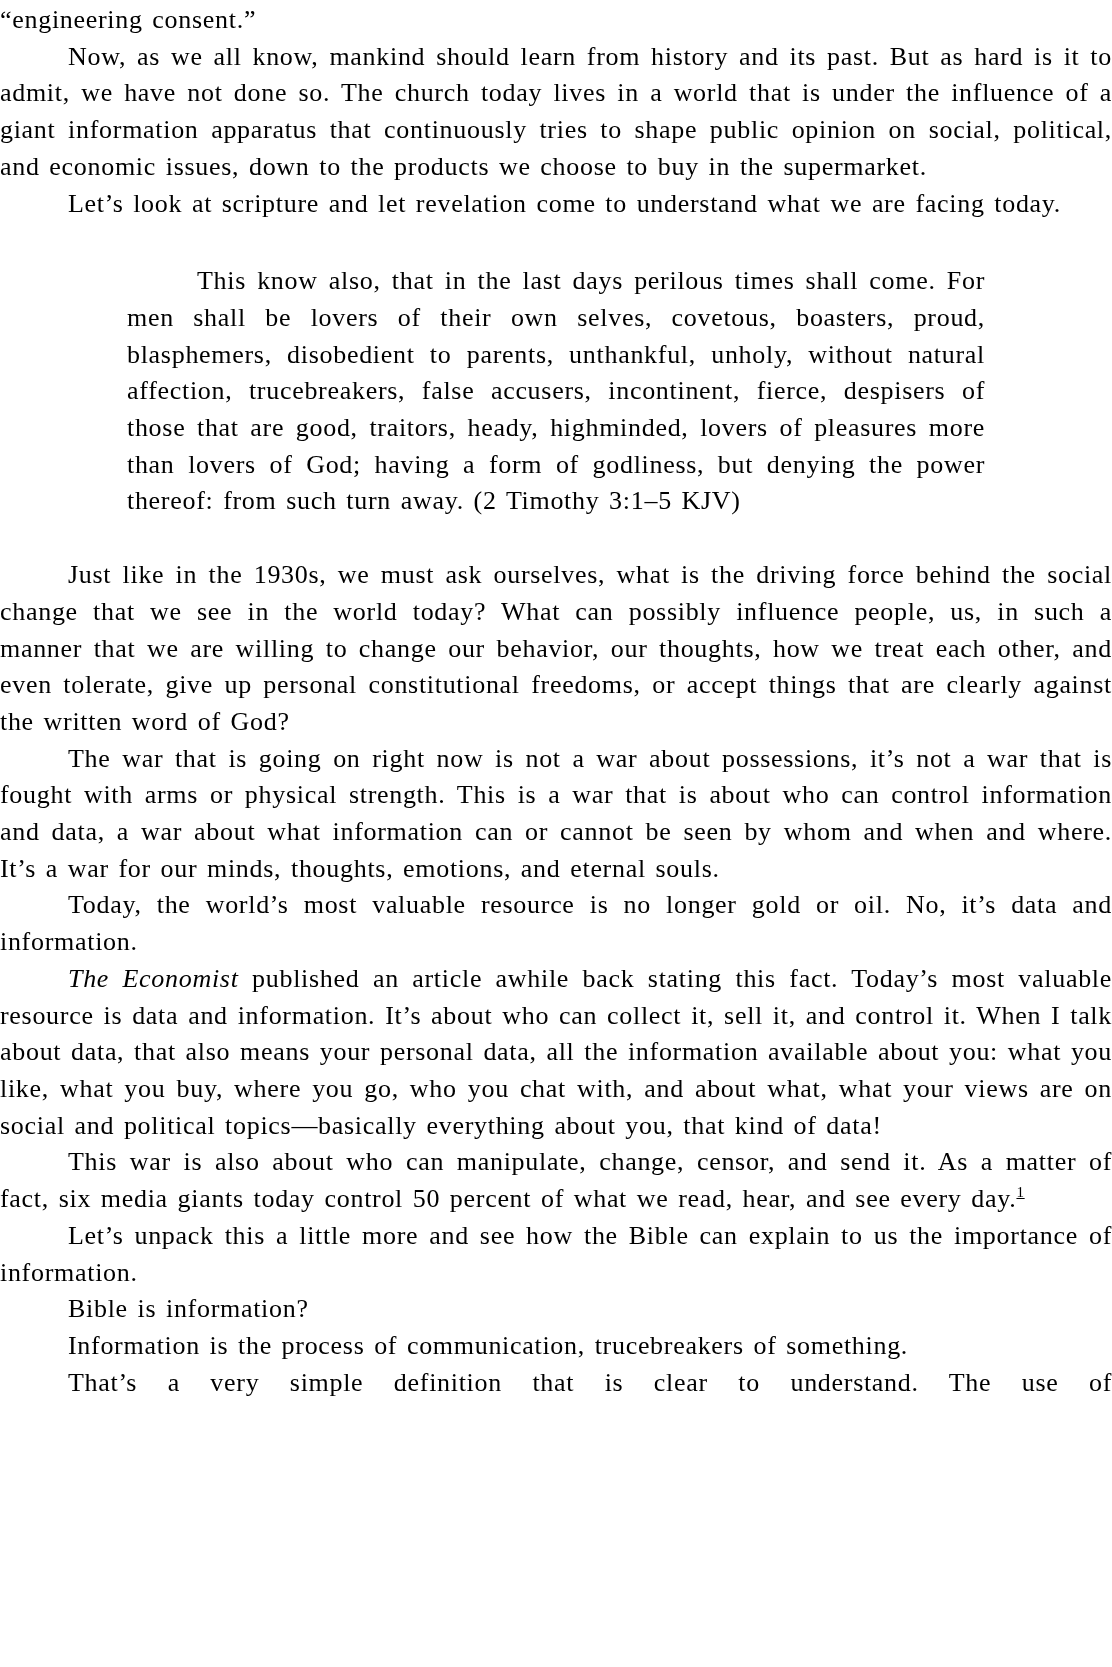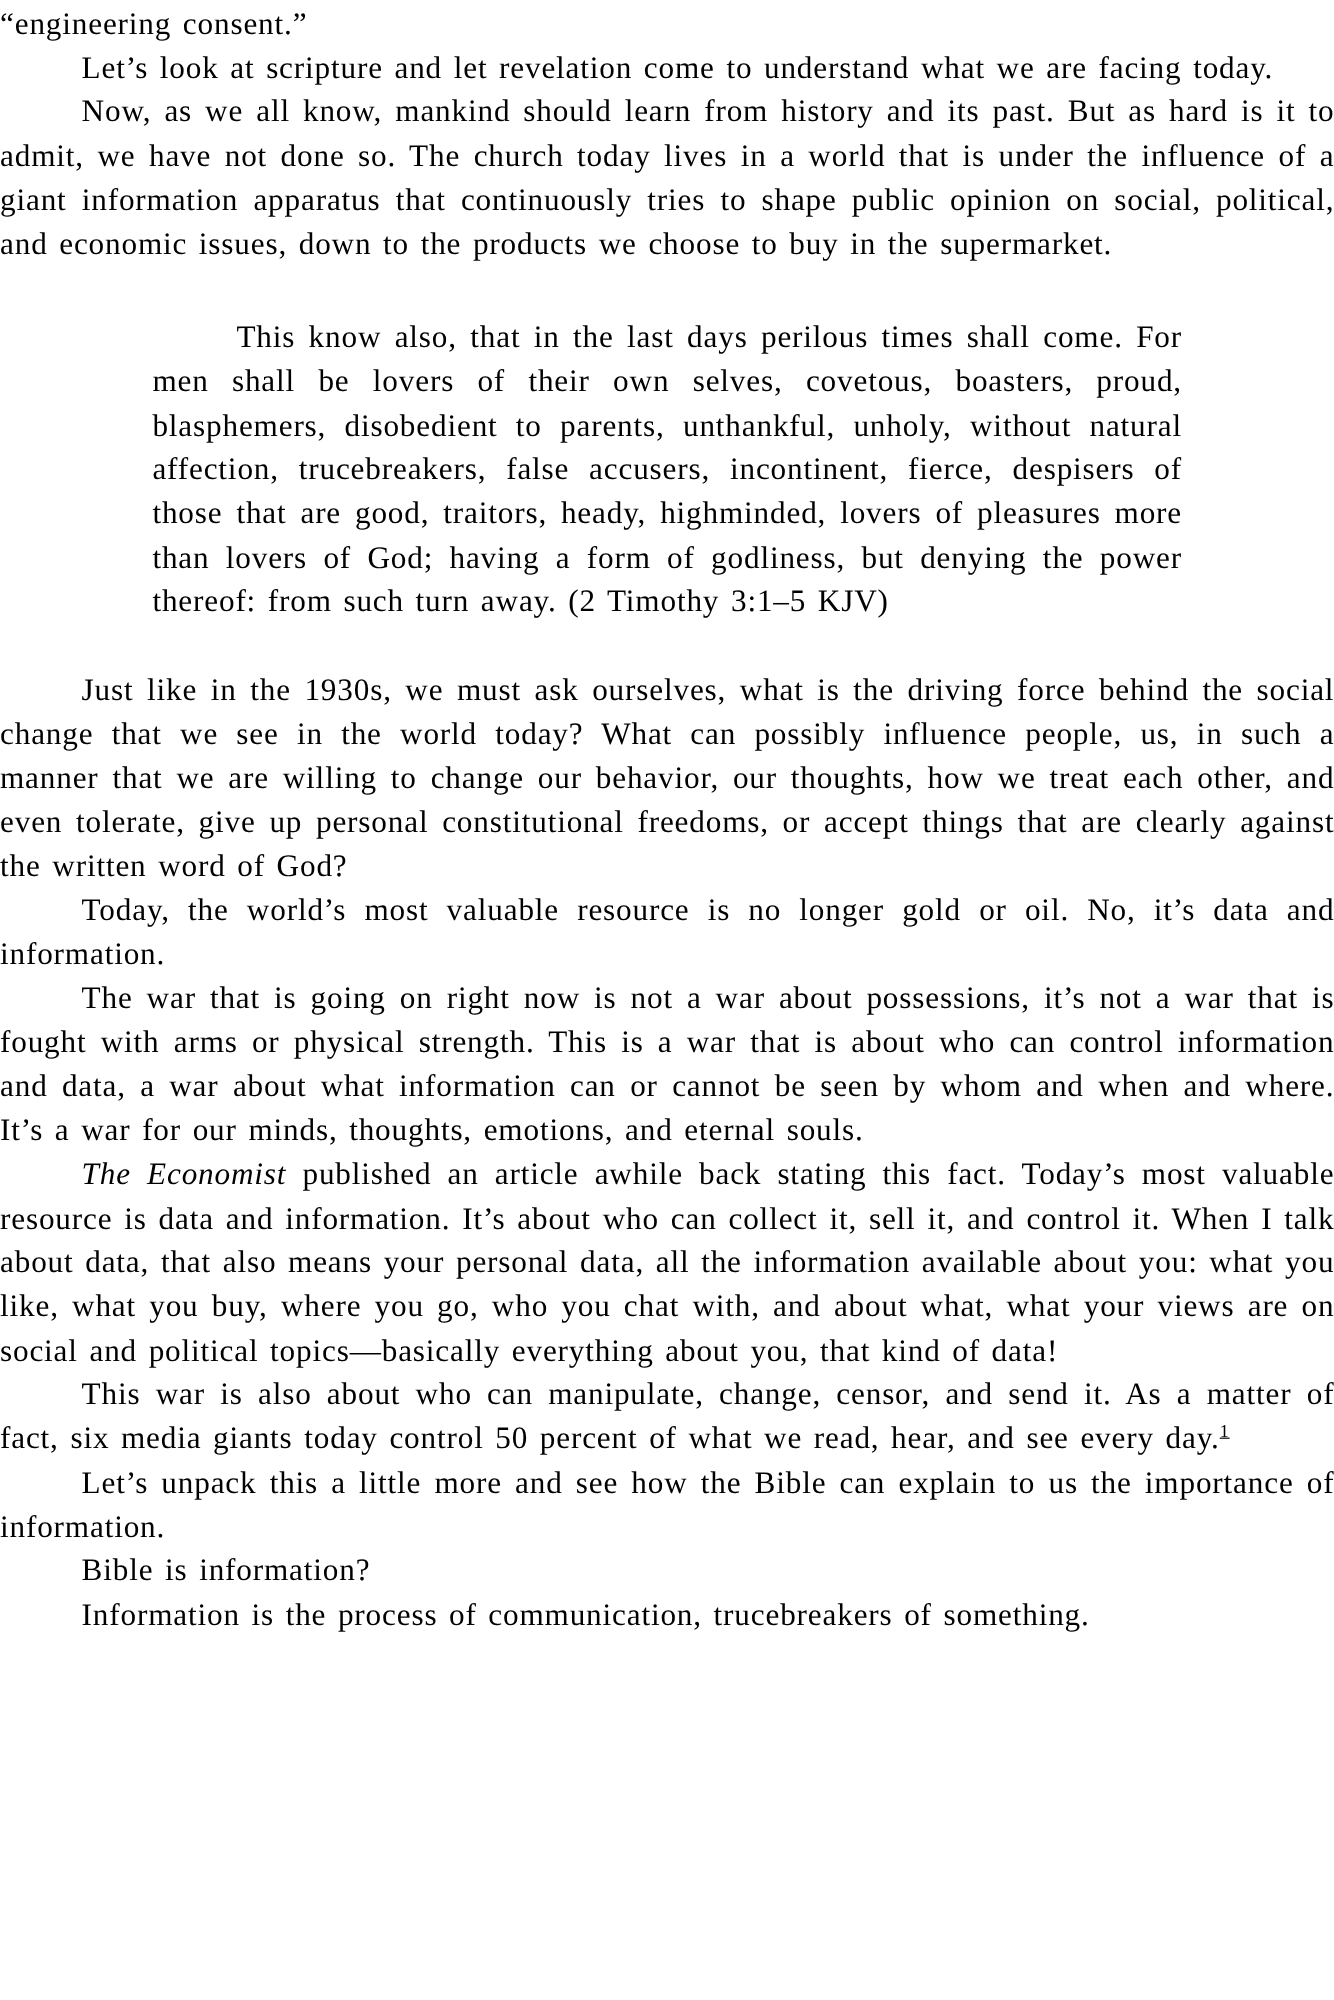--- a/index.html
+++ b/index.html
@@ -56,36 +56,37 @@
     cursor: pointer;
   }
 </style>
 </head>
 <body>
 
 <main class="page">
 
   <p class="body noindent"><span>“engineering consent.”</span></p>
 
+  <p class="body"><span>Now, as we all know, mankind should learn from history and its past. But as hard is it to admit, we have not done so. The church today lives in a world that is under the influence of a giant information apparatus that continuously tries to shape public opinion on social, political, and economic issues, down to the products we choose to buy in the supermarket.</span></p>
+
   <p class="body"><span>Let’s look at scripture and let revelation come to understand what we are facing today.</span></p>
-
-  <p class="body"><span>Now, as we all know, mankind should learn from history and its past. But as hard is it to admit, we have not done so. The church today lives in a world that is under the influence of a giant information apparatus that continuously tries to shape public opinion on social, political, and economic issues, down to the products we choose to buy in the supermarket.</span></p>
 
   <blockquote class="quote"><span>This know also, that in the last days perilous times shall come. For men shall be lovers of their own selves, covetous, boasters, proud, blasphemers, disobedient to parents, unthankful, unholy, without natural affection, trucebreakers, false accusers, incontinent, fierce, despisers of those that are good, traitors, heady, highminded, lovers of pleasures more than lovers of God; having a form of godliness, but denying the power thereof: from such turn away. (2 Timothy 3:1–5 KJV)</span></blockquote>
 
   <p class="body"><span>Just like in the 1930s, we must ask ourselves, what is the driving force behind the social change that we see in the world today? What can possibly influence people, us, in such a manner that we are willing to change our behavior, our thoughts, how we treat each other, and even tolerate, give up personal constitutional freedoms, or accept things that are clearly against the written word of God?</span></p>
 
+  <p class="body"><span>The war that is going on right now is not a war about possessions, it’s not a war that is fought with arms or physical strength. This is a war that is about who can control information and data, a war about what information can or cannot be seen by whom and when and where. It’s a war for our minds, thoughts, emotions, and eternal souls.</span></p>
+
   <p class="body"><span>Today, the world’s most valuable resource is no longer gold or oil. No, it’s data and information.</span></p>
-
-  <p class="body"><span>The war that is going on right now is not a war about possessions, it’s not a war that is fought with arms or physical strength. This is a war that is about who can control information and data, a war about what information can or cannot be seen by whom and when and where. It’s a war for our minds, thoughts, emotions, and eternal souls.</span></p>
 
   <p class="body"><em class="booktitle">The Economist</em><span> published an article awhile back stating this fact. Today’s most valuable resource is data and information. It’s about who can collect it, sell it, and control it. When I talk about data, that also means your personal data, all the information available about you: what you like, what you buy, where you go, who you chat with, and about what, what your views are on social and political topics—basically everything about you, that kind of data!</span></p>
 
   <p class="body"><span>This war is also about who can manipulate, change, censor, and send it. As a matter of fact, six media giants today control 50 percent of what we read, hear, and see every day.</span><sup class="fn"><a>1</a></sup></p>
 
   <p class="body"><span>Let’s unpack this a little more and see how the Bible can explain to us the importance of information.</span></p>
 
   <p class="body"><span>Bible is information?</span></p>
 
   <p class="body"><span>Information is the process of communication, trucebreakers of something.</span></p>
 
+  <p class="body cut"><span>That’s a very simple definition that is clear to understand. The use of</span></p>
 
 </main>
 
 </body></html>

